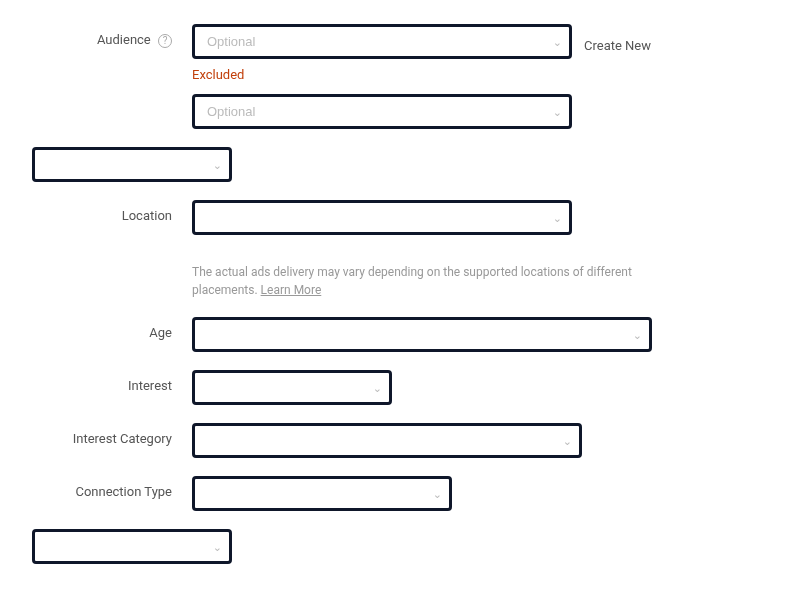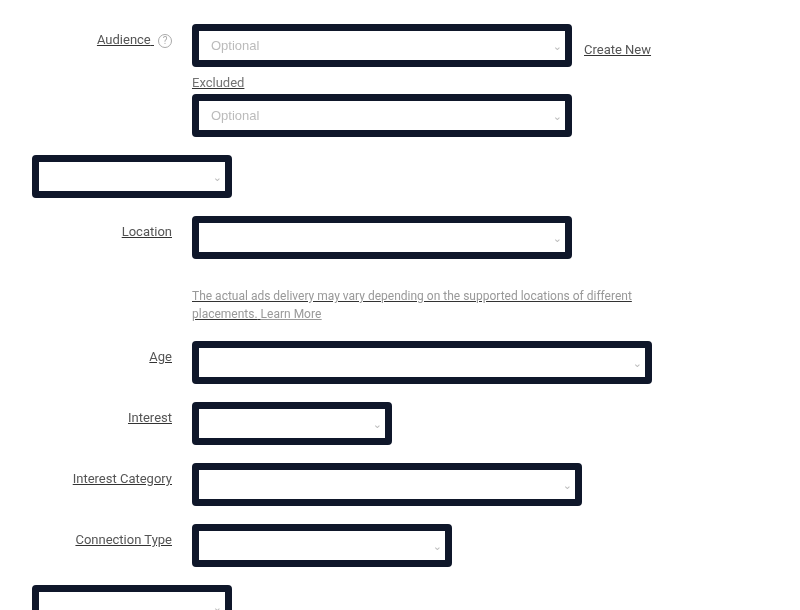--- a/index.html
+++ b/index.html
@@ -26,21 +26,20 @@
     }
 
     .form-section {
       width: 100%;
     }
 
     .form-row {
       display: flex;
       align-items: flex-start;
       margin-bottom: 18px;
-      text-decoration: underline;
     }
 
     .form-label {
       width: 160px;
       min-width: 160px;
       text-align: right;
       padding-right: 20px;
       padding-top: 8px;
       font-size: 13px;
       color: #555;
@@ -75,21 +74,21 @@
     }
 
     .select-wrapper {
       position: relative;
       display: inline-block;
     }
 
     .select-wrapper select {
       appearance: none;
       -webkit-appearance: none;
-      border: 7px solid #0f172a;
+      border: 3px solid #0f172a;
       border-radius: 4px;
       background: #fff;
       padding: 7px 32px 7px 12px;
       font-size: 13px;
       color: #bbb;
       cursor: pointer;
       outline: none;
     }
 
     .select-wrapper .chevron-icon {
@@ -178,22 +177,22 @@
       font-size: 13px;
       color: #555;
       text-decoration: none;
       cursor: pointer;
       white-space: nowrap;
       padding-top: 8px;
     }
 
     .sub-label {
       font-size: 13px;
-      color: #737373;
-      margin-bottom: 4px;
+      color: #c2410c;
+      margin-bottom: 12px;
     }
 
     .hint-text {
       font-size: 12px;
       color: #999;
       max-width: 460px;
       line-height: 1.5;
       margin-top: 20px;
     }
 

